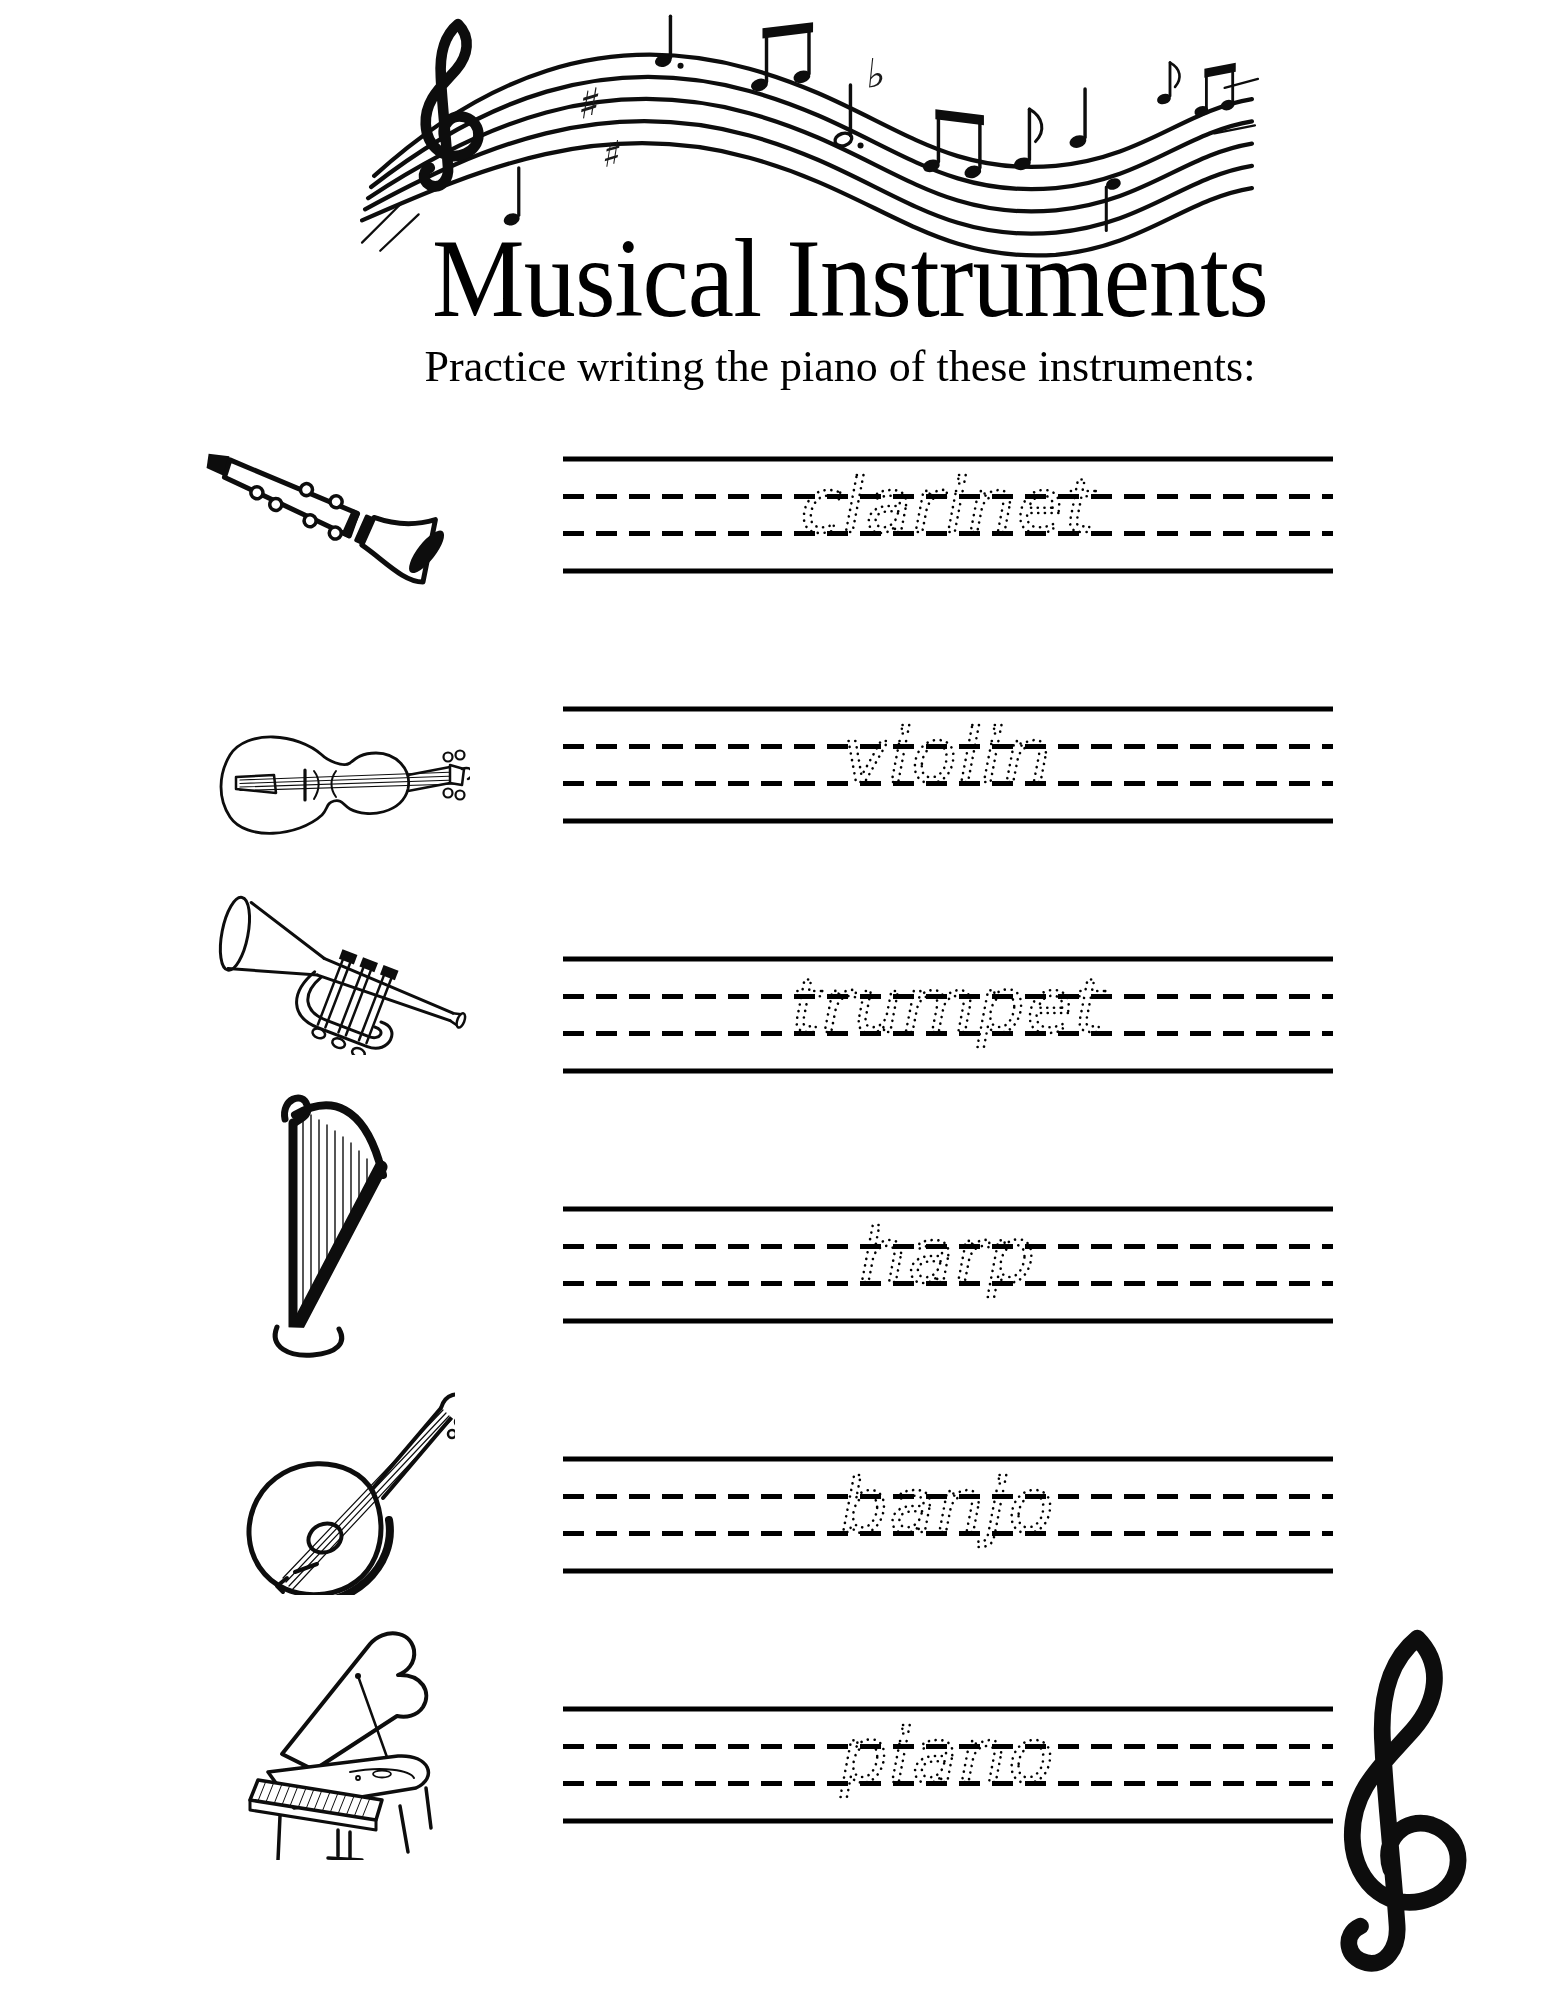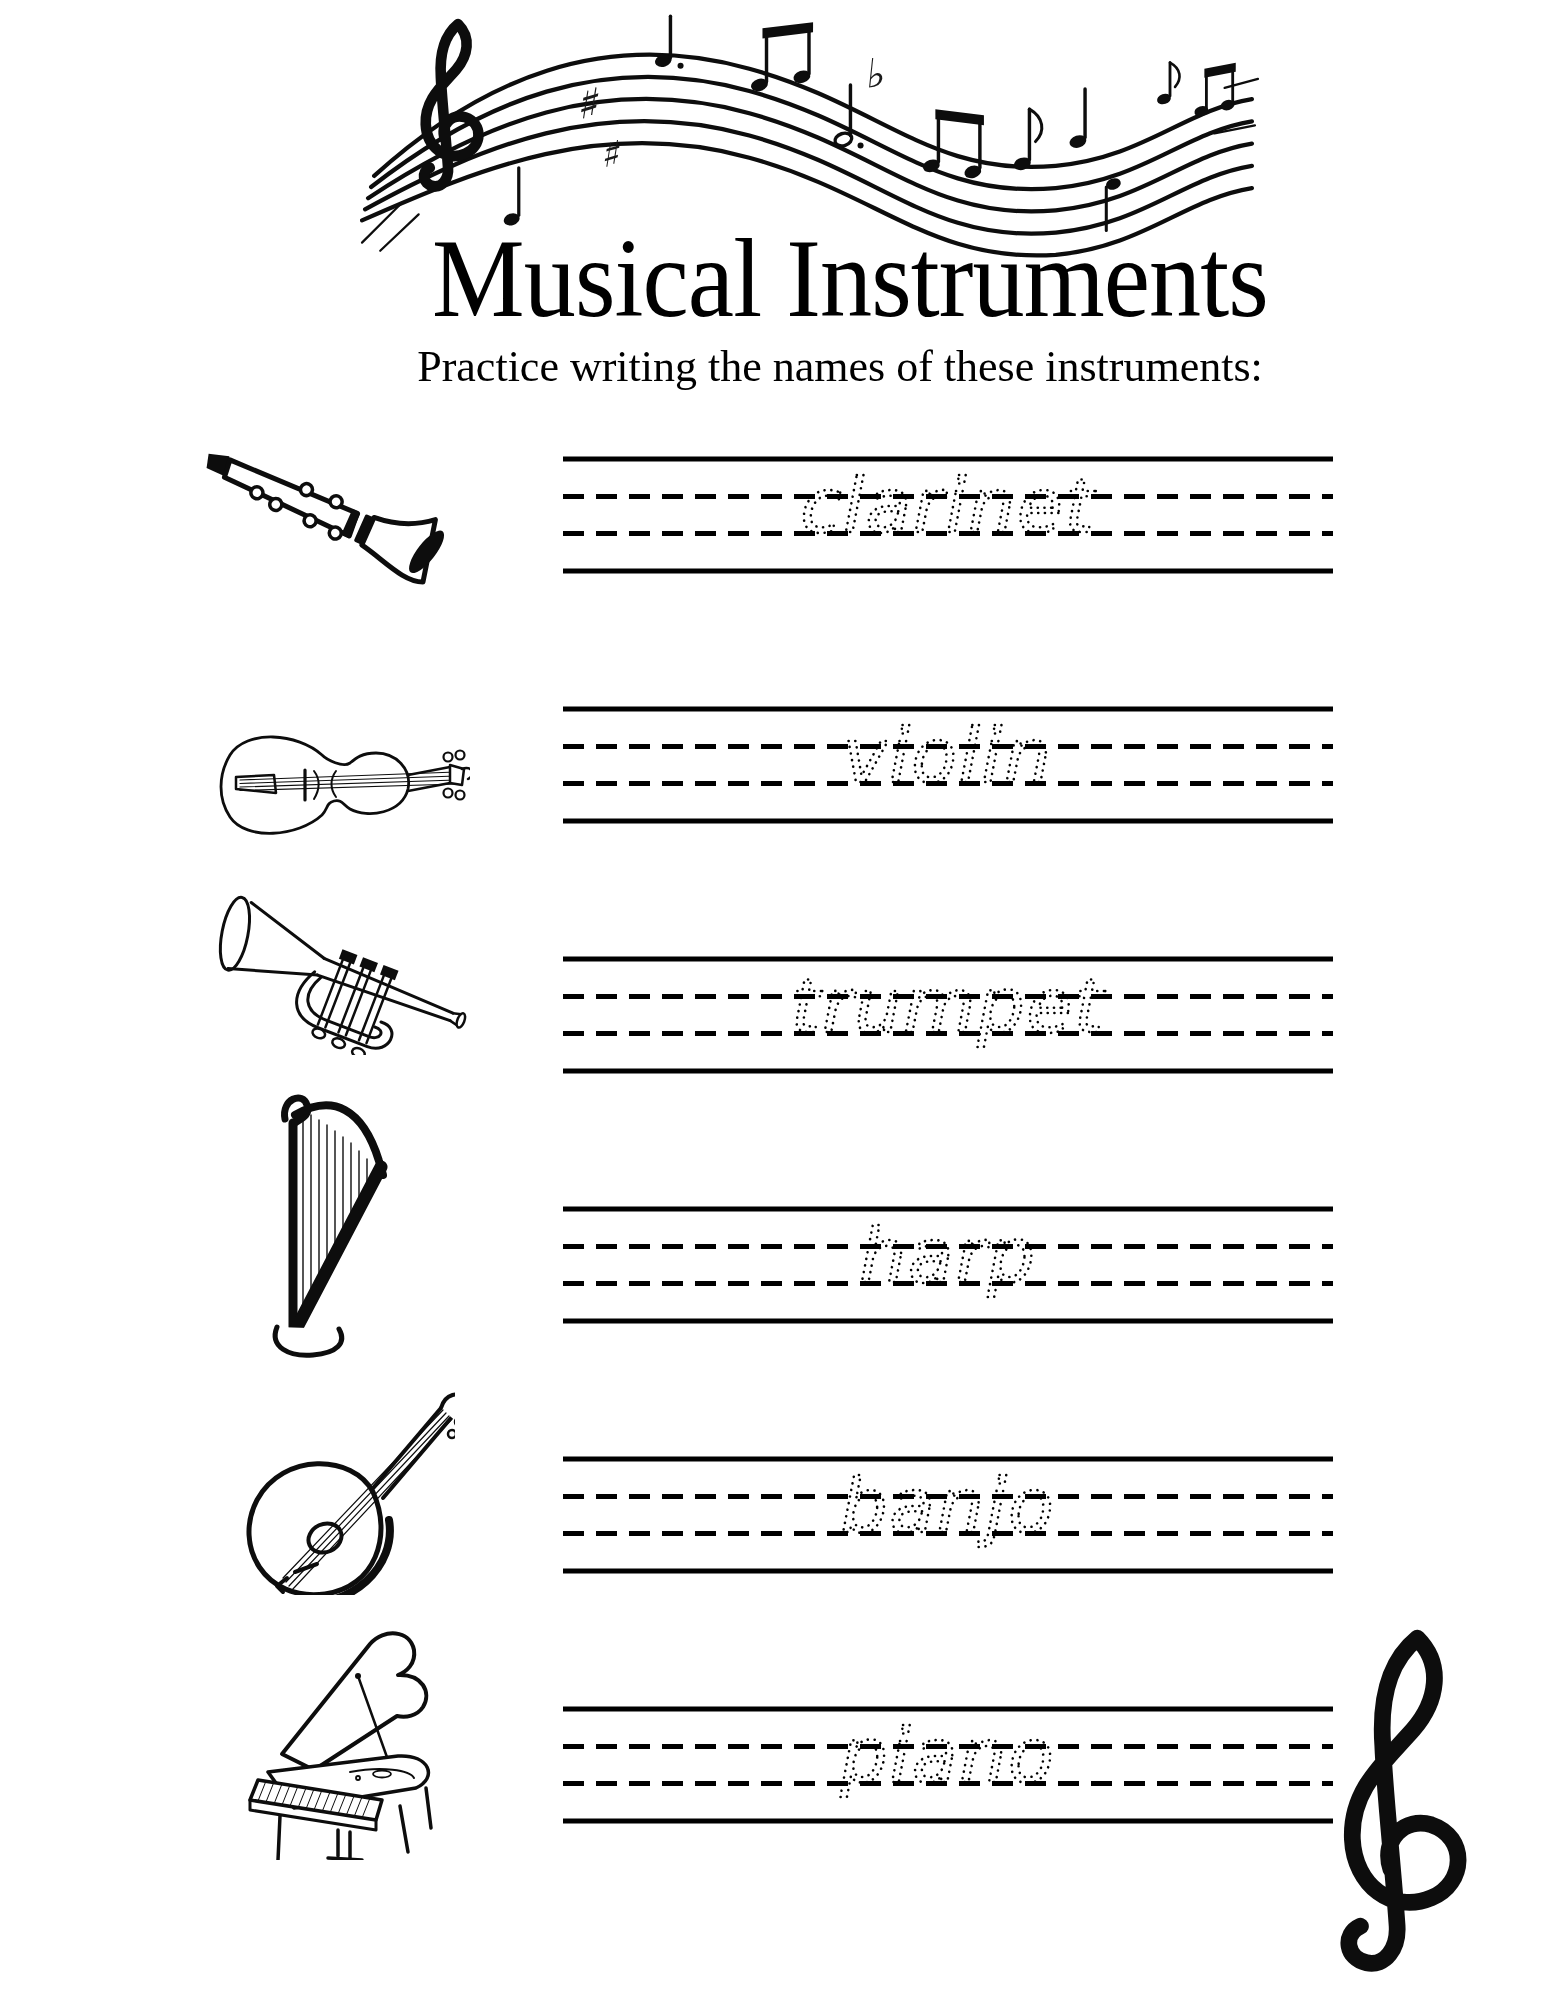--- a/index.html
+++ b/index.html
@@ -79,21 +79,21 @@
       <ellipse class="fillb" cx="858" cy="92" rx="7" ry="5" transform="rotate(-18 858 92)"></ellipse>
       <line class="ink" stroke-width="2.8" x1="837" y1="95" x2="837" y2="60"></line>
       <line class="ink" stroke-width="2.8" x1="863" y1="89" x2="863" y2="54"></line>
       <path class="fillb" d="M 835,56 L 866,50 L 866,59 L 835,65 Z"></path>
       <ellipse class="fillb" cx="150" cy="205" rx="8" ry="5.8" transform="rotate(-18 150 205)"></ellipse>
       <line class="ink" stroke-width="3.2" x1="157" y1="201" x2="157" y2="154"></line>
     </g>
   </svg>
 
   <div class="abs title">Musical Instruments</div>
-  <div class="abs subtitle">Practice writing the names of these instruments:</div>
+  <div class="abs subtitle">Practice writing the piano of these instruments:</div>
 
   <svg class="abs" style="left:200px;top:450px;" width="250" height="140" viewBox="0 0 250 140">
     <g transform="translate(8,10) rotate(24)">
       <path class="fillb" d="M -2,-6 L 18,-12 L 26,8 L 2,8 Z"></path>
       <path class="ink fillw" stroke-width="5" d="M 20,-9 L 158,-12 L 160,12 L 22,9 Z"></path>
       <g class="ink fillw" stroke-width="3.5">
         <circle cx="58" cy="10" r="6"></circle>
           <circle cx="80" cy="13" r="6"></circle>
           <circle cx="102" cy="-13" r="6"></circle>
         <circle cx="118" cy="14" r="6"></circle>

